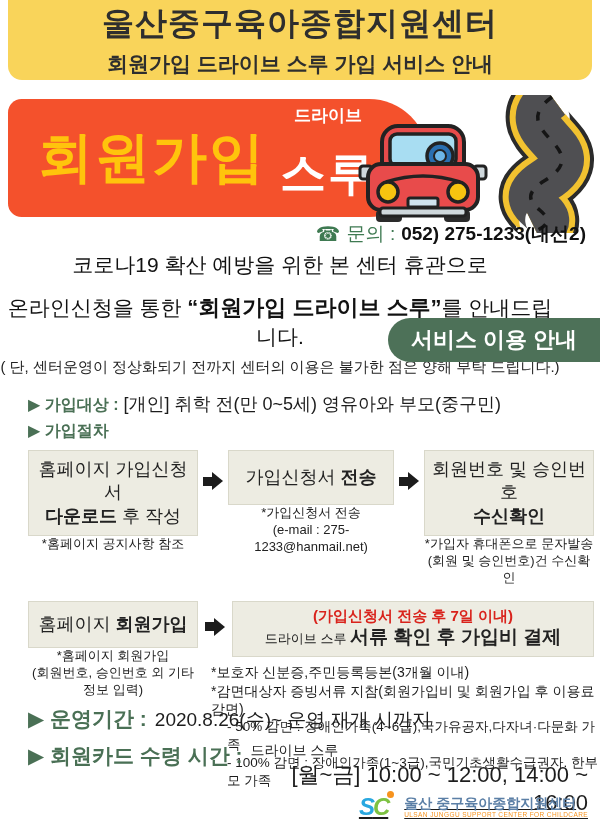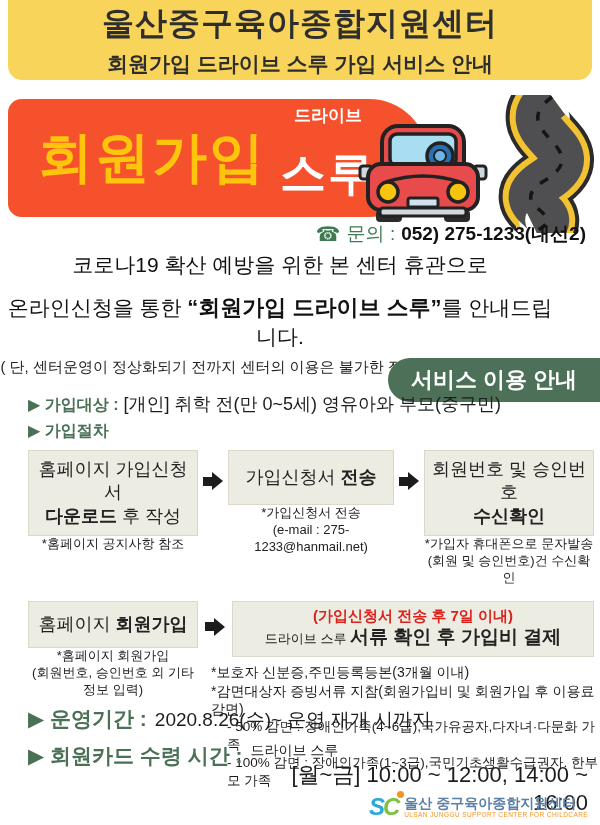--- a/index.html
+++ b/index.html
@@ -38,21 +38,21 @@
   .phone-line .lbl{color:#3f7a52;}
   .phone-line .num{font-weight:600;}
   
   .intro{position:absolute;top:251px;left:0;width:560px;text-align:center;line-height:1.35;}
   .intro .row1{font-size:21px;color:#111;}
   .intro .row2{font-size:21px;color:#111;}
   .intro .row2 b{font-size:22px;font-weight:800;}
   .intro .row3{font-size:15px;color:#222;margin-top:6px;}
   
   .tab{
-    position:absolute;top:358px;right:0;width:212px;height:44px;
+    position:absolute;top:318px;right:0;width:212px;height:44px;
     background:#4d7158;border-radius:24px 0 0 24px;
     display:flex;align-items:center;justify-content:center;
     color:#ffffff;font-size:22px;font-weight:700;
   }
   
   .sec-target{position:absolute;top:392px;left:28px;font-size:18px;}
   .sec-proc{position:absolute;top:421px;left:28px;}
   .glabel{color:#4a7055;font-weight:800;font-size:16px;}
   
   .process{position:absolute;top:450px;left:28px;width:566px;}
@@ -83,21 +83,21 @@
   
   .info{position:absolute;top:705px;left:28px;width:560px;}
   .info .line{display:flex;align-items:flex-start;margin-bottom:9px;}
   .info .glabel{font-size:21px;white-space:nowrap;}
   .info .val{font-size:19px;margin-left:8px;margin-top:2px;}
   .timecol{display:flex;flex-direction:column;margin-left:8px;}
   .timecol .small{font-size:14px;color:#222;}
   .timecol .big{font-size:22px;font-weight:400;text-align:right;}
   
   .footer{
-    position:absolute;bottom:4px;right:12px;display:flex;align-items:center;gap:6px;
+    position:absolute;bottom:4px;right:12px;display:flex;align-items:center;gap:16px;text-decoration:underline;
   }
   .logo-mark{font-style:italic;font-weight:800;font-size:24px;letter-spacing:-2px;position:relative;}
   .logo-mark .s{color:#29a8e0;} .logo-mark .c{color:#7dc242;}
   .logo-mark .dot{position:absolute;top:-2px;right:-6px;width:7px;height:7px;border-radius:50%;background:#f7931e;}
   .logo-text{display:flex;flex-direction:column;line-height:1.1;}
   .logo-text .kr{font-size:14px;color:#5b7fa6;font-weight:600;}
   .logo-text .en{font-size:6.5px;color:#f7931e;letter-spacing:0.4px;}
 </style>
 </head>
 <body>

